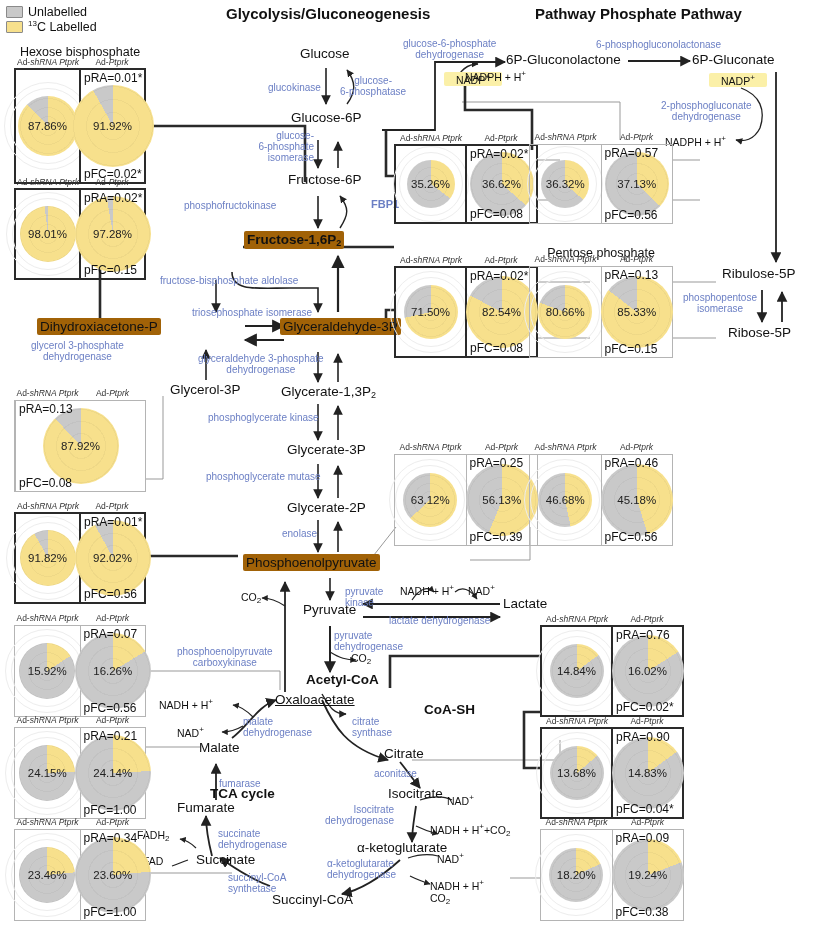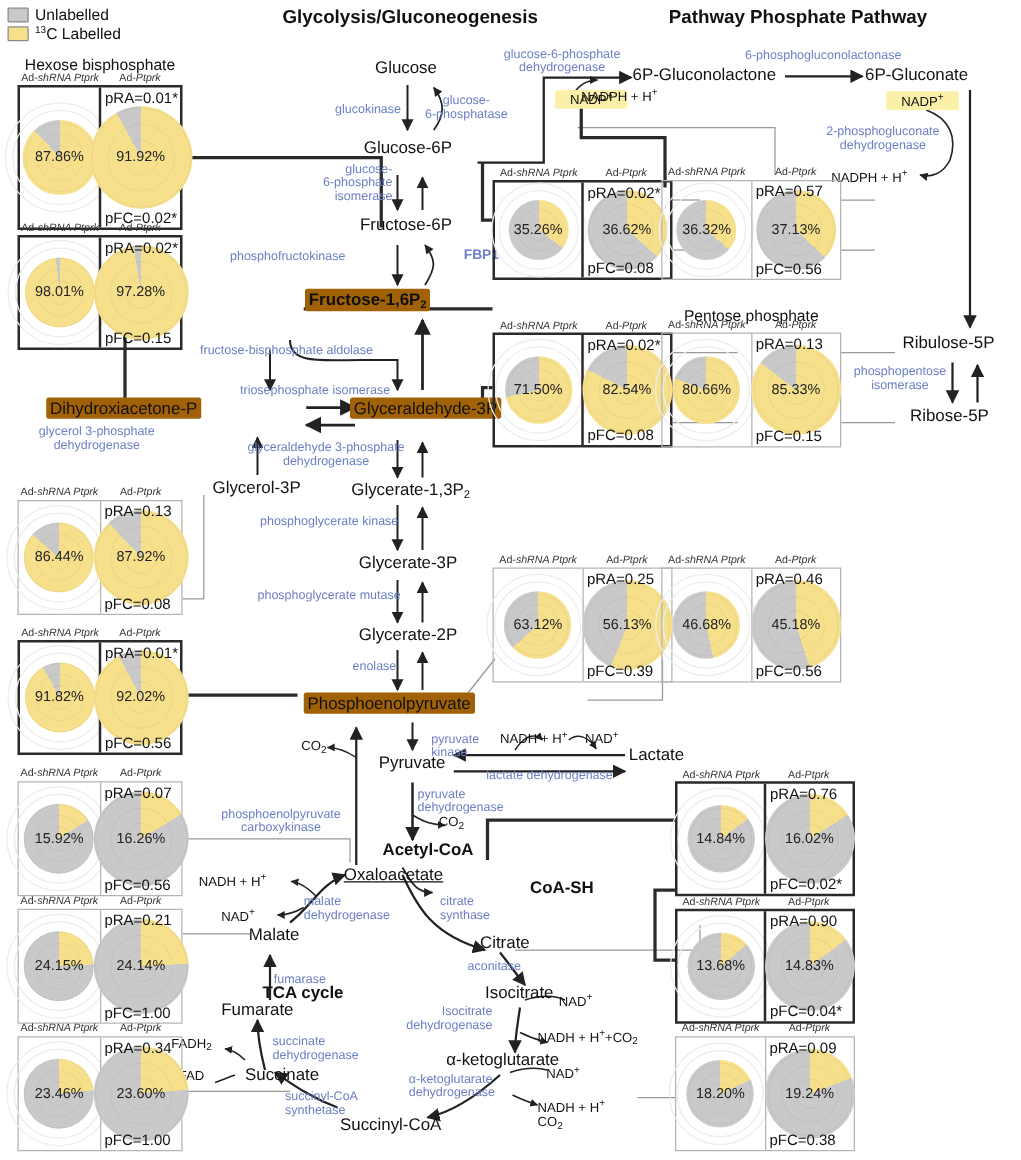--- a/index.html
+++ b/index.html
@@ -376,30 +376,20 @@
         <div class="pct">97.28%</div>
         <div class="pra">pRA=0.02*</div>
         <div class="pfc">pFC=0.15</div>
       </div>
     </div>
     <div class="panel thin" style="left: 14px; top: 400px; width: 132px; height: 92px;">
       <div class="panel-hdr">
         <span><span class="nonital">Ad-</span>shRNA Ptprk</span>
         <span><span class="nonital">Ad-</span>Ptprk</span>
       </div>
-      <div class="cell left">
-        <div class="pie-wrap" style="width: 82px; height: 82px;">
-          <div class="rings" style="width: 82px; height: 82px;"></div>
-          <div class="rings" style="width: 70px; height: 70px;"></div>
-          <div class="pie" style="width: 56px; height: 56px; position: absolute; left: 50%; top: 50%; transform: translate(-50%, -50%); background: conic-gradient(rgb(247, 224, 140) 0deg, rgb(247, 224, 140) 311.184deg, rgb(201, 201, 201) 311.184deg, rgb(201, 201, 201) 360deg);">
-            <div style="position: absolute; inset: 0px; border-radius: 50%; background: repeating-radial-gradient(circle, rgba(0, 0, 0, 0.035) 0px, rgba(0, 0, 0, 0.035) 1px, rgba(0, 0, 0, 0) 1px, rgba(0, 0, 0, 0) 9px);"></div>
-          </div>
-        </div>
-        <div class="pct">86.44%</div>
-      </div>
       <div class="cell right">
         <div class="pie-wrap" style="width: 102px; height: 102px;">
           <div class="pie" style="width: 76px; height: 76px; position: absolute; left: 50%; top: 50%; transform: translate(-50%, -50%); background: conic-gradient(rgb(247, 224, 140) 0deg, rgb(247, 224, 140) 316.512deg, rgb(201, 201, 201) 316.512deg, rgb(201, 201, 201) 360deg);">
             <div style="position: absolute; inset: 0px; border-radius: 50%; background: repeating-radial-gradient(circle, rgba(0, 0, 0, 0.035) 0px, rgba(0, 0, 0, 0.035) 1px, rgba(0, 0, 0, 0) 1px, rgba(0, 0, 0, 0) 12px);"></div>
           </div>
         </div>
         <div class="pct">87.92%</div>
         <div class="pra">pRA=0.13</div>
         <div class="pfc">pFC=0.08</div>
       </div>

